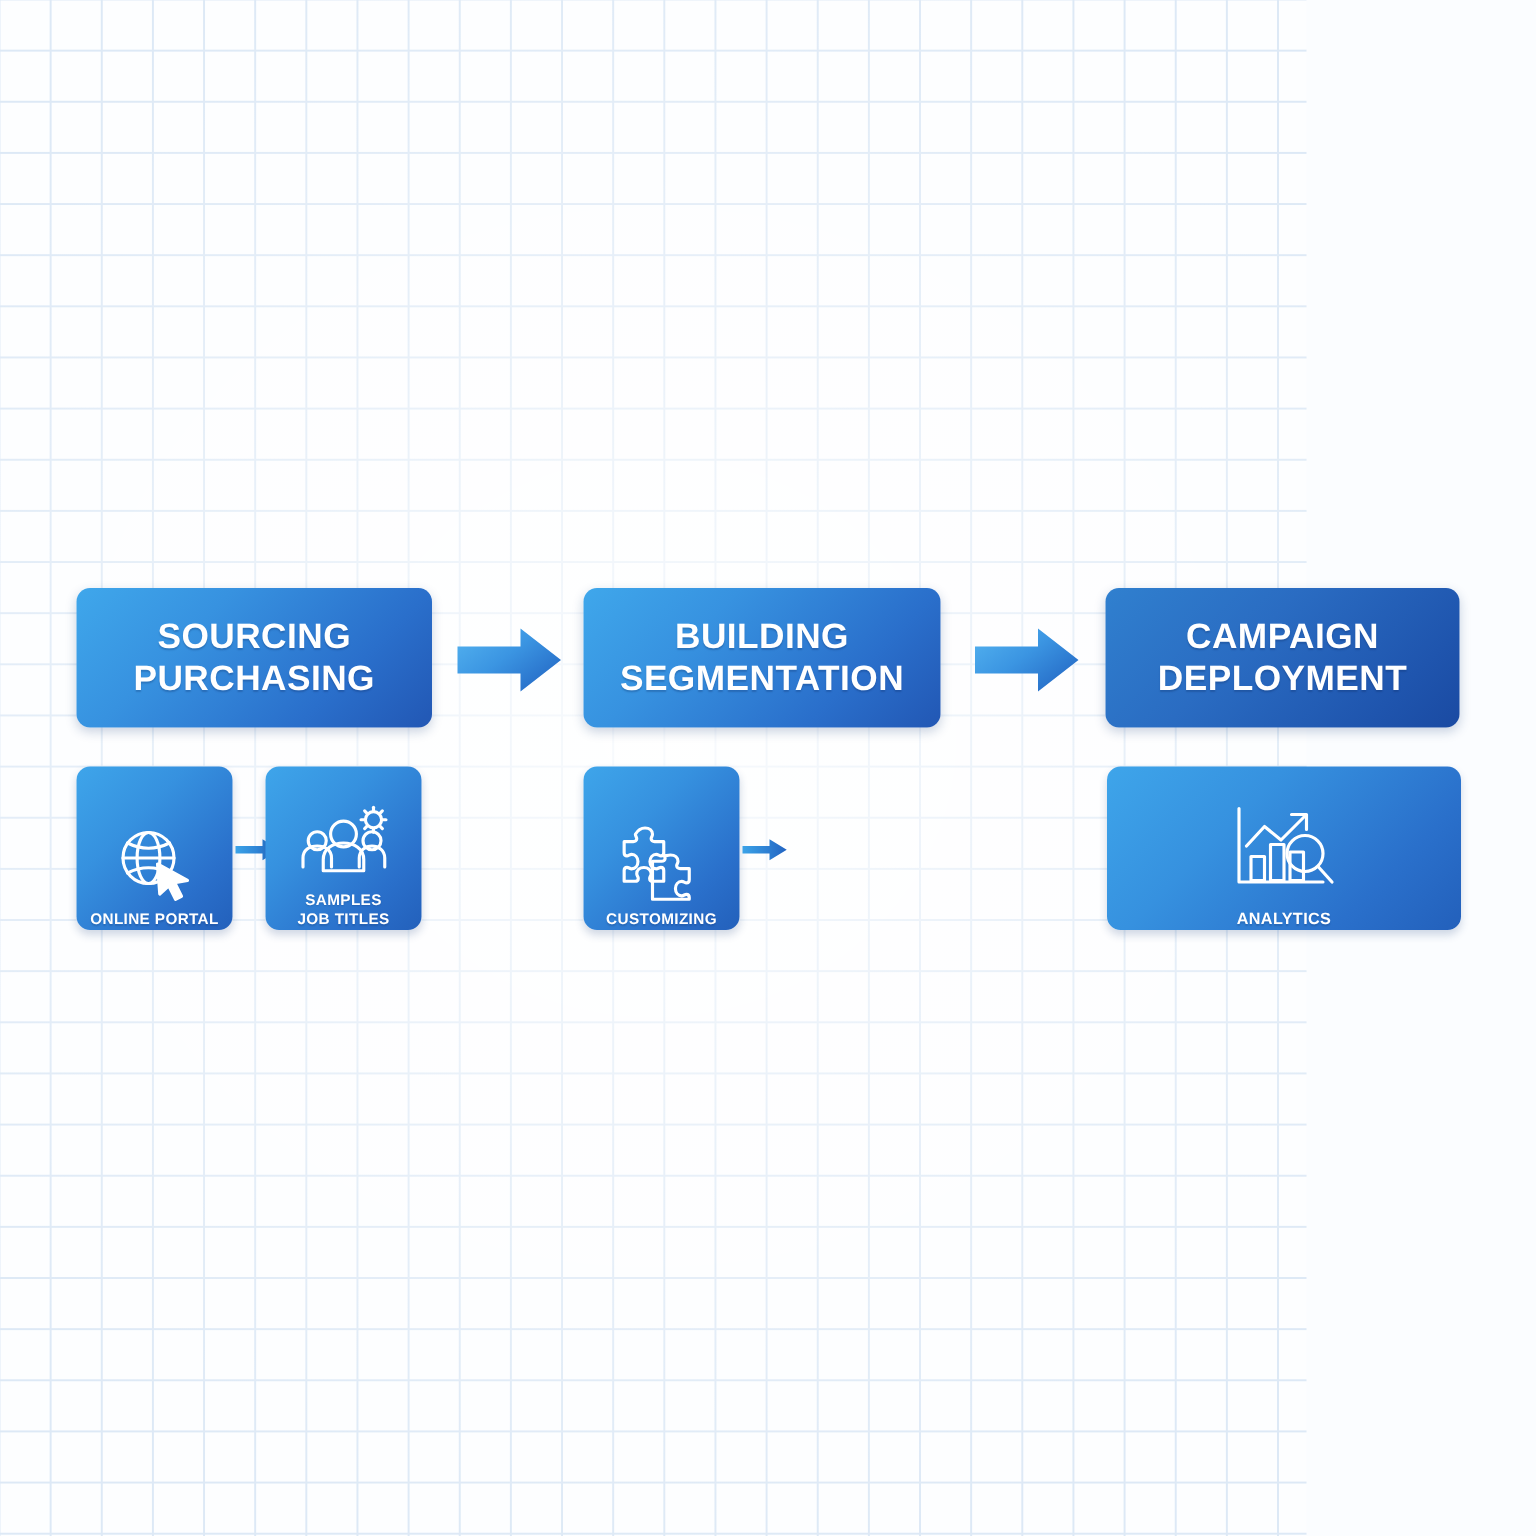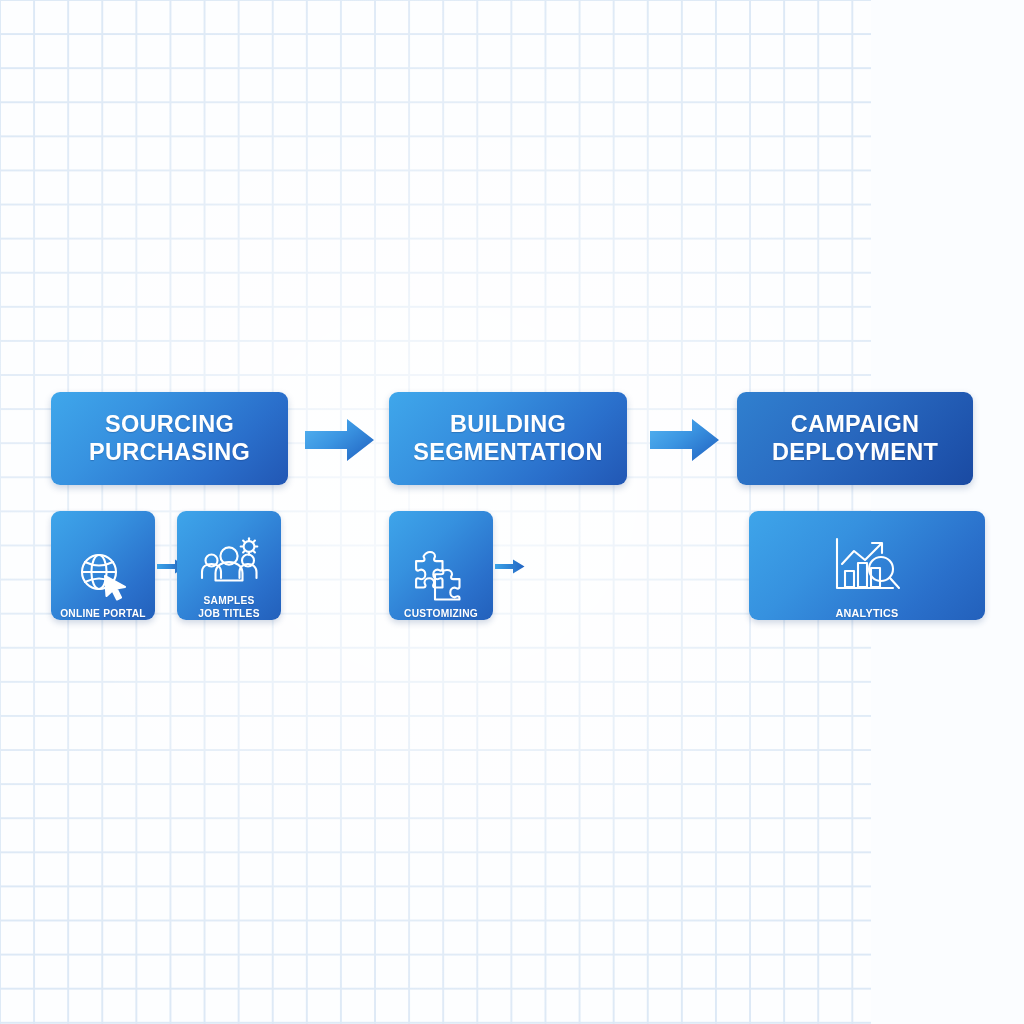--- a/index.html
+++ b/index.html
@@ -89,21 +89,21 @@
     box-shadow: 0 3px 6px rgba(25,60,120,0.20);
     display: flex;
     flex-direction: column;
     align-items: center;
     justify-content: flex-end;
     overflow: hidden;
   }
   .sub-box.left  { left: 0; }
   .sub-box.right { left: 126px; }
   .sub-box.wide {
-    left: 12px;
+    left: 1px;
     width: 236px;
   }
   .sub-icon {
     margin-top: 13px;
     height: 54px;
     display: flex;
     align-items: center;
     justify-content: center;
   }
   .sub-box.wide .sub-icon { margin-top: 18px; height: 60px; }

